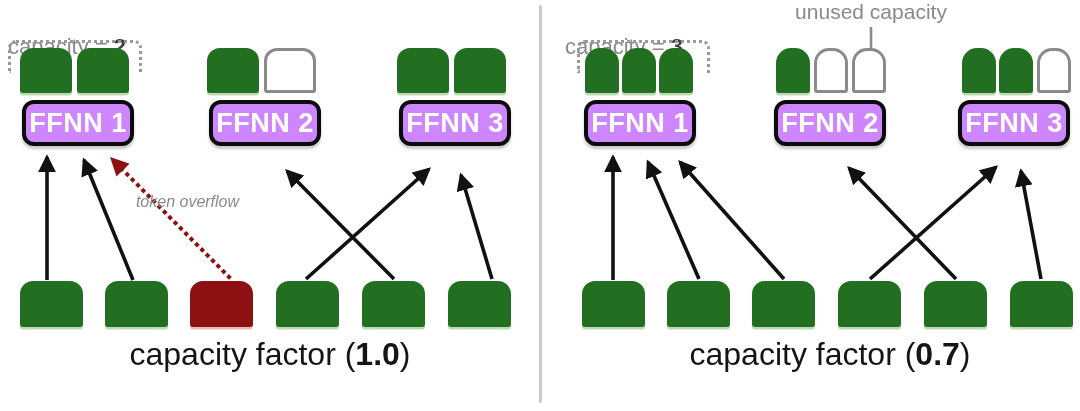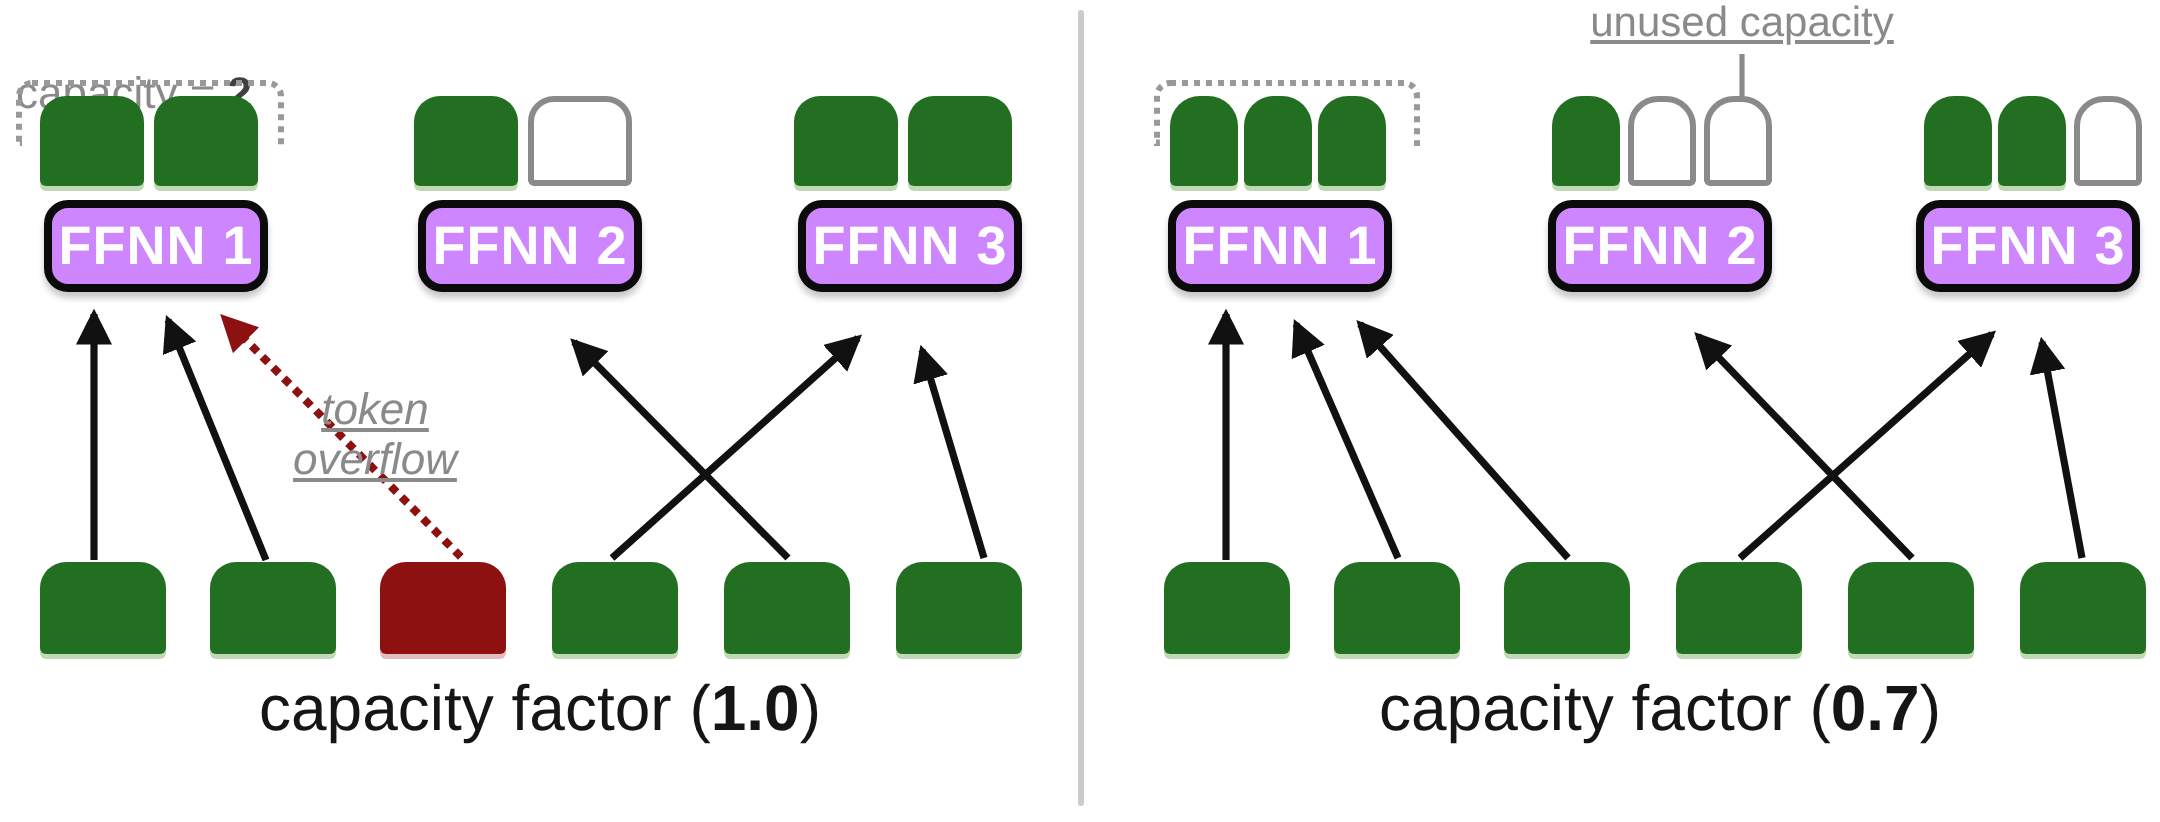--- a/index.html
+++ b/index.html
@@ -19,22 +19,22 @@
   .expert{position:absolute;z-index:2;width:112px;height:46px;box-sizing:border-box;
     background:#cd86fe;border:4px solid #0b0b0b;border-radius:12px;
     display:flex;align-items:center;justify-content:center;
     color:#fff;font-weight:bold;font-size:27px;letter-spacing:.5px;
     box-shadow:0 3px 3px rgba(0,0,0,.22);}
   
   .cap-label{position:absolute;z-index:2;font-size:22px;color:#8a8a8a;white-space:nowrap;margin-top:28px;}
   .cap-label b{color:#3f3f3f;font-weight:bold;}
   .bracket{position:absolute;z-index:2;border:3px dotted #999;border-bottom:none;
     border-radius:8px 8px 0 0;}
-  .note{position:absolute;z-index:3;color:#8a8a8a;text-align:center;text-decoration:underline;}
-  .note.italic{font-style:italic;font-size:22px;line-height:1.12;}
+  .note{position:absolute;z-index:3;color:#8a8a8a;text-align:center;}
+  .note.italic{font-style:italic;font-size:16px;line-height:1.12;}
   .note.plain{font-size:21px;}
   .caption{position:absolute;z-index:2;font-size:32px;color:#151515;text-align:center;white-space:nowrap;}
   .caption b{font-weight:bold;}
   .divider{position:absolute;z-index:2;background:#cbcbcb;border-radius:2px;}
 </style>
 </head>
 <body>
 
 <div class="stage">
 
@@ -102,20 +102,23 @@
 
     <div class="caption" style="left:70px;top:336px;width:400px;">
       <span>capacity factor (</span><b>1.0</b><span>)</span>
     </div>
   </div>
 
   <div class="divider" style="left:539px;top:5px;width:3px;height:398px;"></div>
 
   <div class="layer">
 
+    <div class="cap-label" style="left:565px;top:6px;">
+      <span>capacity = </span><b>3</b>
+    </div>
 
     <div class="bracket" style="left:577px;top:40px;width:127px;height:30px;"></div>
 
     <div class="note plain" style="left:756px;top:0px;width:230px;">unused capacity</div>
 
     <div class="tok narrow" style="left:585px;top:48px;width:34px;height:45px;"></div>
     <div class="tok narrow" style="left:622px;top:48px;width:34px;height:45px;"></div>
     <div class="tok narrow" style="left:659px;top:48px;width:34px;height:45px;"></div>
     <div class="expert" style="left:584px;top:100px;">
       <span>FFNN 1</span>

